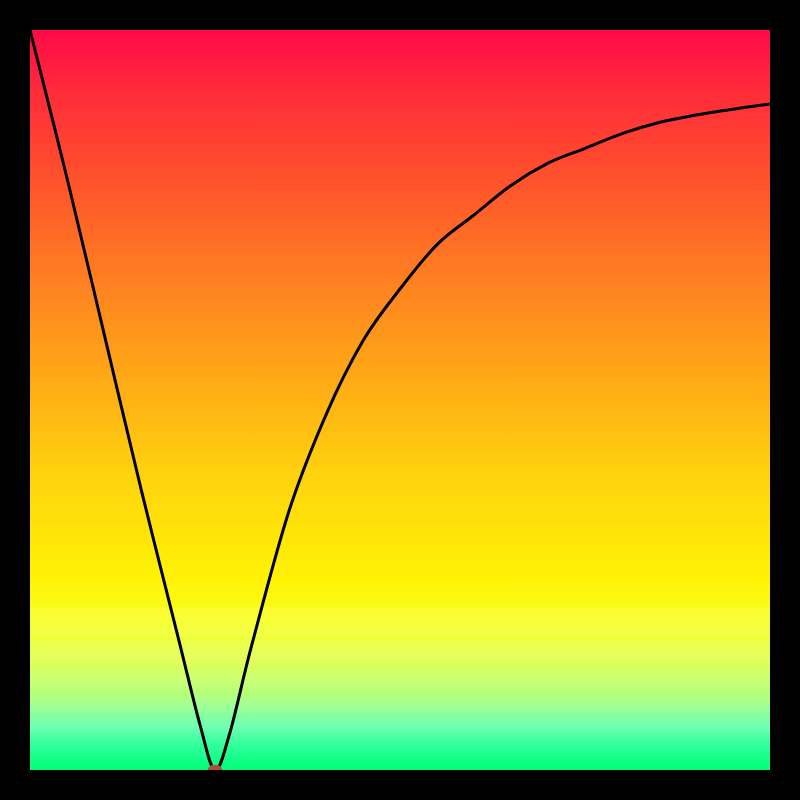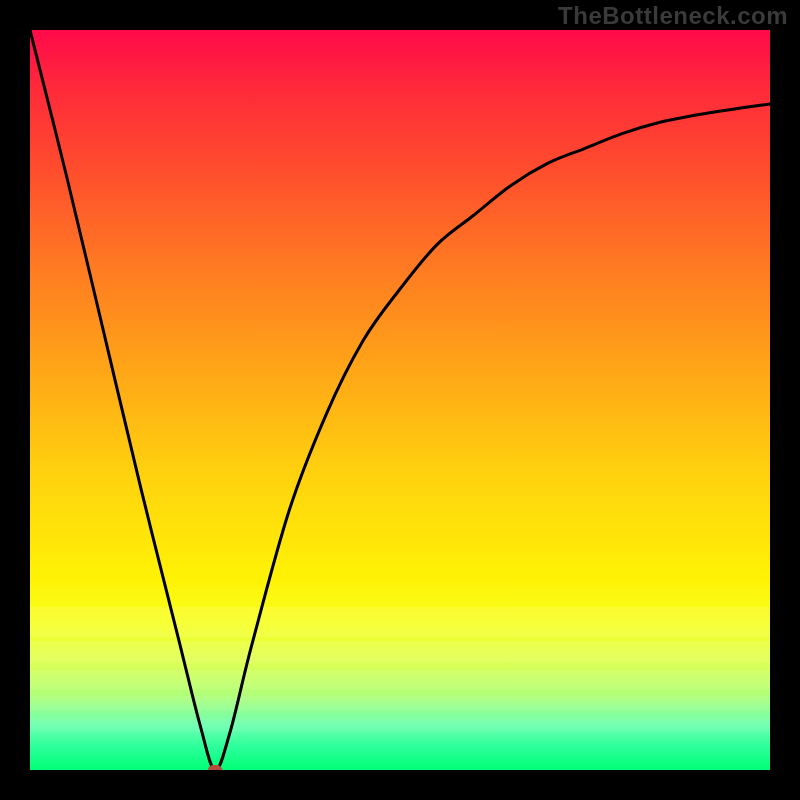--- a/index.html
+++ b/index.html
@@ -84,21 +84,20 @@
     border-radius: 5px / 5px;
     background: #b74a3b;
     transform: translate(-50%, -50%);
   }
 </style>
 </head>
 <body>
 
 <div class="frame">
 
-  <div class="watermark">TheBottleneck.com</div>
 
   <div class="plot-area">
     <div class="gradient"></div>
     <div class="sheen s1"></div>
     <div class="sheen s2"></div>
     <div class="sheen s3"></div>
     <div class="sheen s4"></div>
     <div class="sheen s5"></div>
 
     <svg class="curve" viewBox="0 0 740 740" preserveAspectRatio="none">

